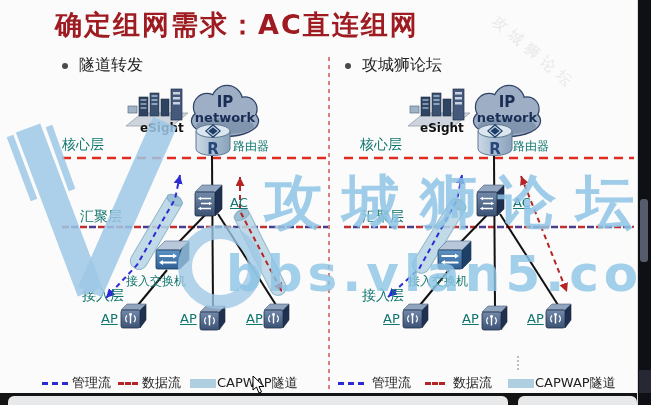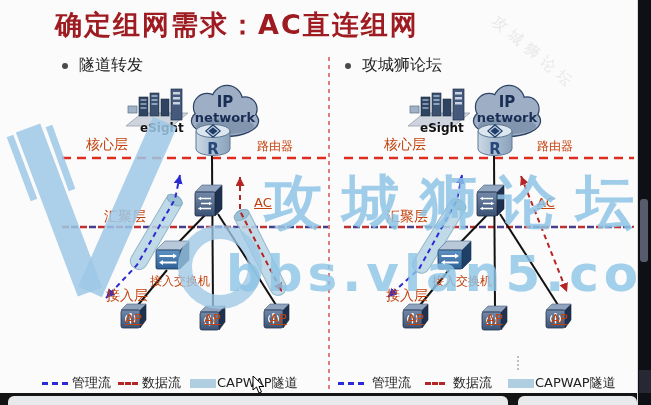--- a/index.html
+++ b/index.html
@@ -3,21 +3,21 @@
 <meta charset="utf-8">
 <style>
   html,body{margin:0;padding:0;}
   body{font-family:"DejaVu Sans","Liberation Sans",sans-serif;background:#333;}
   .stage{position:relative;width:651px;height:405px;background:#0F1016;overflow:hidden;}
   .slide{position:absolute;left:0;top:0;width:637px;height:393px;background:#FBFBFB;overflow:hidden;}
   .abs{position:absolute;}
   .title{font-size:27px;font-weight:bold;color:#9E1C21;letter-spacing:2px;white-space:nowrap;}
   .heading{display:flex;align-items:center;font-size:16px;color:#222;}
   .bullet{width:6px;height:6px;border-radius:50%;background:#4a4a4a;margin-right:11px;flex:0 0 auto;}
-  .lbl{color:#c2410c;white-space:nowrap;margin-left:24px;}
+  .lbl{color:#0f766e;white-space:nowrap;}
   .lbl-layer{font-size:14px;}
   .lbl-sm{font-size:12px;}
   .lbl-md{font-size:13px;text-decoration:underline;}
   .lbl-esight{font-size:12px;font-weight:bold;color:#111;}
   .net-svg{position:absolute;left:0;top:0;}
   .legend{position:absolute;top:374px;display:flex;align-items:center;font-size:13px;color:#222;white-space:nowrap;}
   .sw-mgmt{width:26px;border-top:3px dashed #2B2BD5;height:0;}
   .sw-data{width:20px;border-top:3px dashed #B52525;height:0;}
   .sw-capwap{width:26px;height:9px;background:#AFCFE0;}
   .legend-left .g1{margin-right:4px}.legend-left .g2{margin-right:7px}.legend-left .g3{margin-right:4px}

